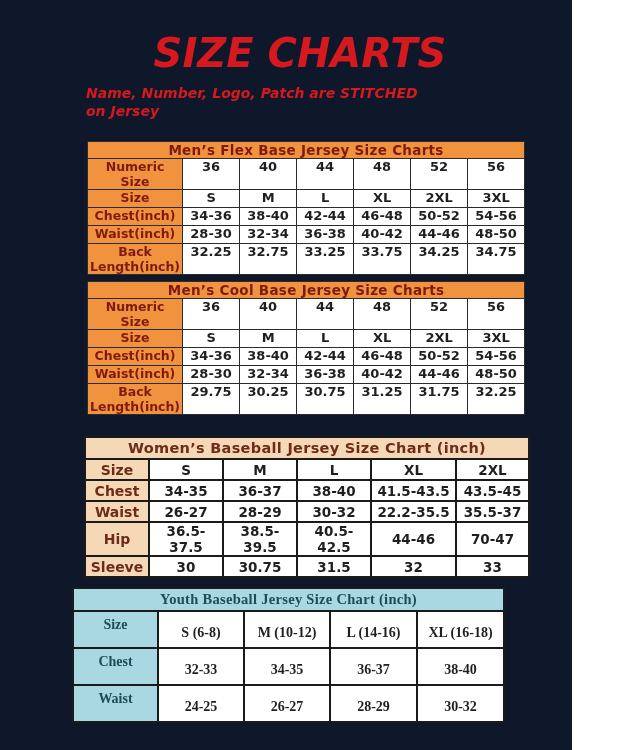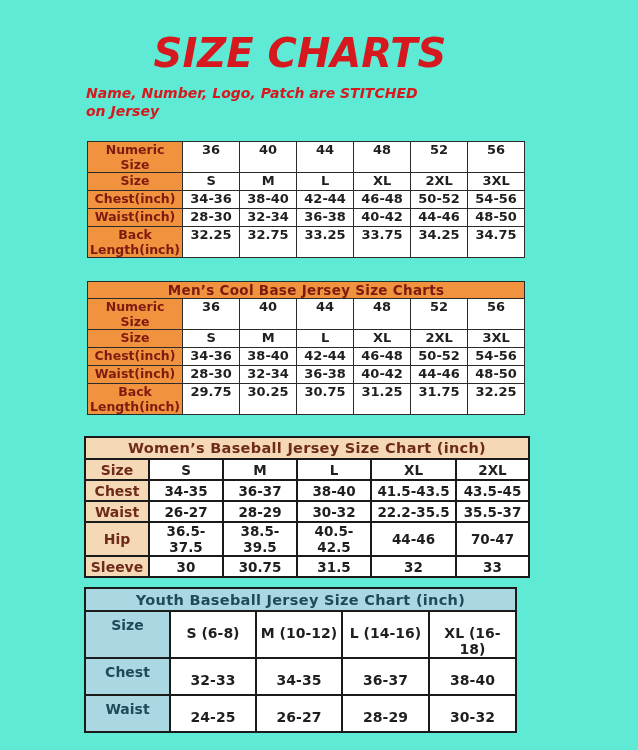--- a/index.html
+++ b/index.html
@@ -1,18 +1,18 @@
 <!DOCTYPE html>
 <html><head>
 <meta charset="utf-8">
 <style>
   html,body { margin:0; padding:0; background:#ffffff; }
   .screen {
-    position:relative; width:638px; height:750px;
-    background:#5eead4; overflow:hidden;
+    position:relative; width:572px; height:750px;
+    background:#0f172a; overflow:hidden;
     font-family:"DejaVu Sans","Liberation Sans",sans-serif;
   }
   .page-title {
     position:absolute; top:30px; left:50px; width:500px;
     text-align:center;
     font-size:40px; font-weight:bold; font-style:italic;
     letter-spacing:0px; color:#d6191e;
     font-family:"DejaVu Sans","Liberation Sans",sans-serif;
   }
   .page-subtitle {
@@ -88,20 +88,23 @@
         <colgroup>
           <col style="width: 91px;">
           <col style="width: 57px;">
           <col style="width: 57px;">
           <col style="width: 57px;">
           <col style="width: 57px;">
           <col style="width: 57px;">
           <col style="width: 57px;">
         </colgroup>
         <tbody>
+          <tr>
+            <td colspan="7" class="title-cell">Men’s Flex Base Jersey Size Charts</td>
+          </tr>
           <tr>
             <td class="label-cell">Numeric
 Size</td>
             <td class="data-cell">36</td>
             <td class="data-cell">40</td>
             <td class="data-cell">44</td>
             <td class="data-cell">48</td>
             <td class="data-cell">52</td>
             <td class="data-cell">56</td>
           </tr>
@@ -263,21 +266,21 @@
             <td class="data-cell">30</td>
             <td class="data-cell">30.75</td>
             <td class="data-cell">31.5</td>
             <td class="data-cell">32</td>
             <td class="data-cell">33</td>
           </tr>
         </tbody>
       </table>
     </section>
 
-  <section class="size-table theme-blue" style="top:587px; left:84px;">
+  <section class="size-table theme-blue" style="top:587px; left:72px;font-family:Liberation Serif, serif;">
       <table class="grid">
         <colgroup>
           <col style="width: 85px;">
           <col style="width: 86px;">
           <col style="width: 86px;">
           <col style="width: 87px;">
           <col style="width: 87px;">
         </colgroup>
         <tbody>
           <tr>

